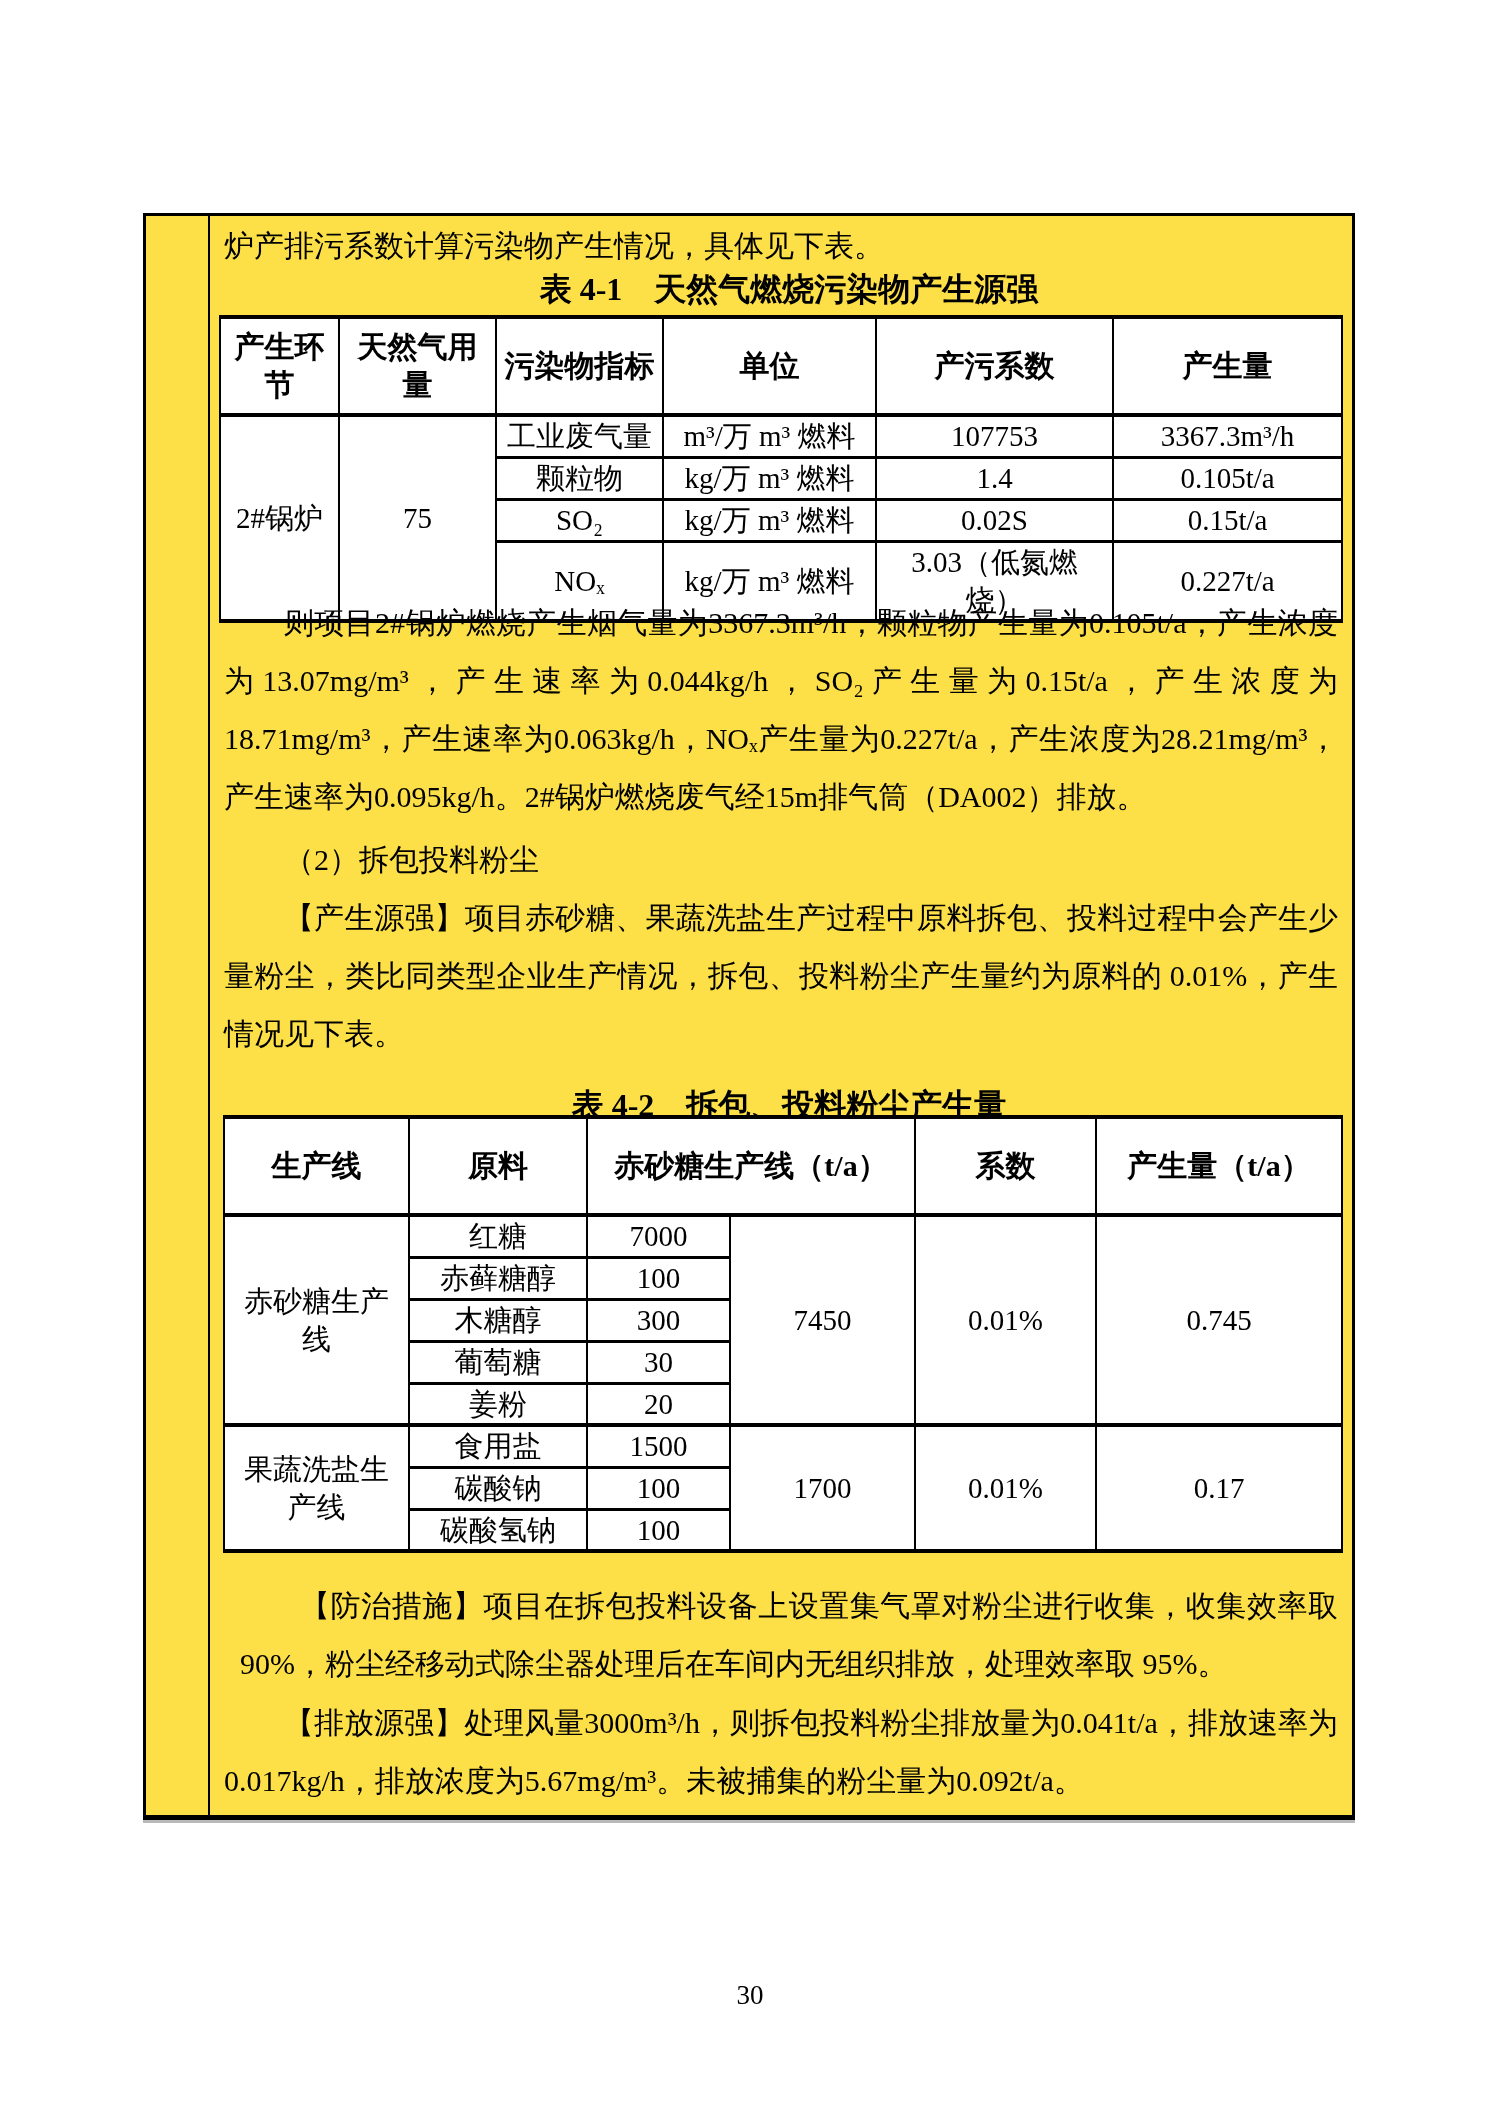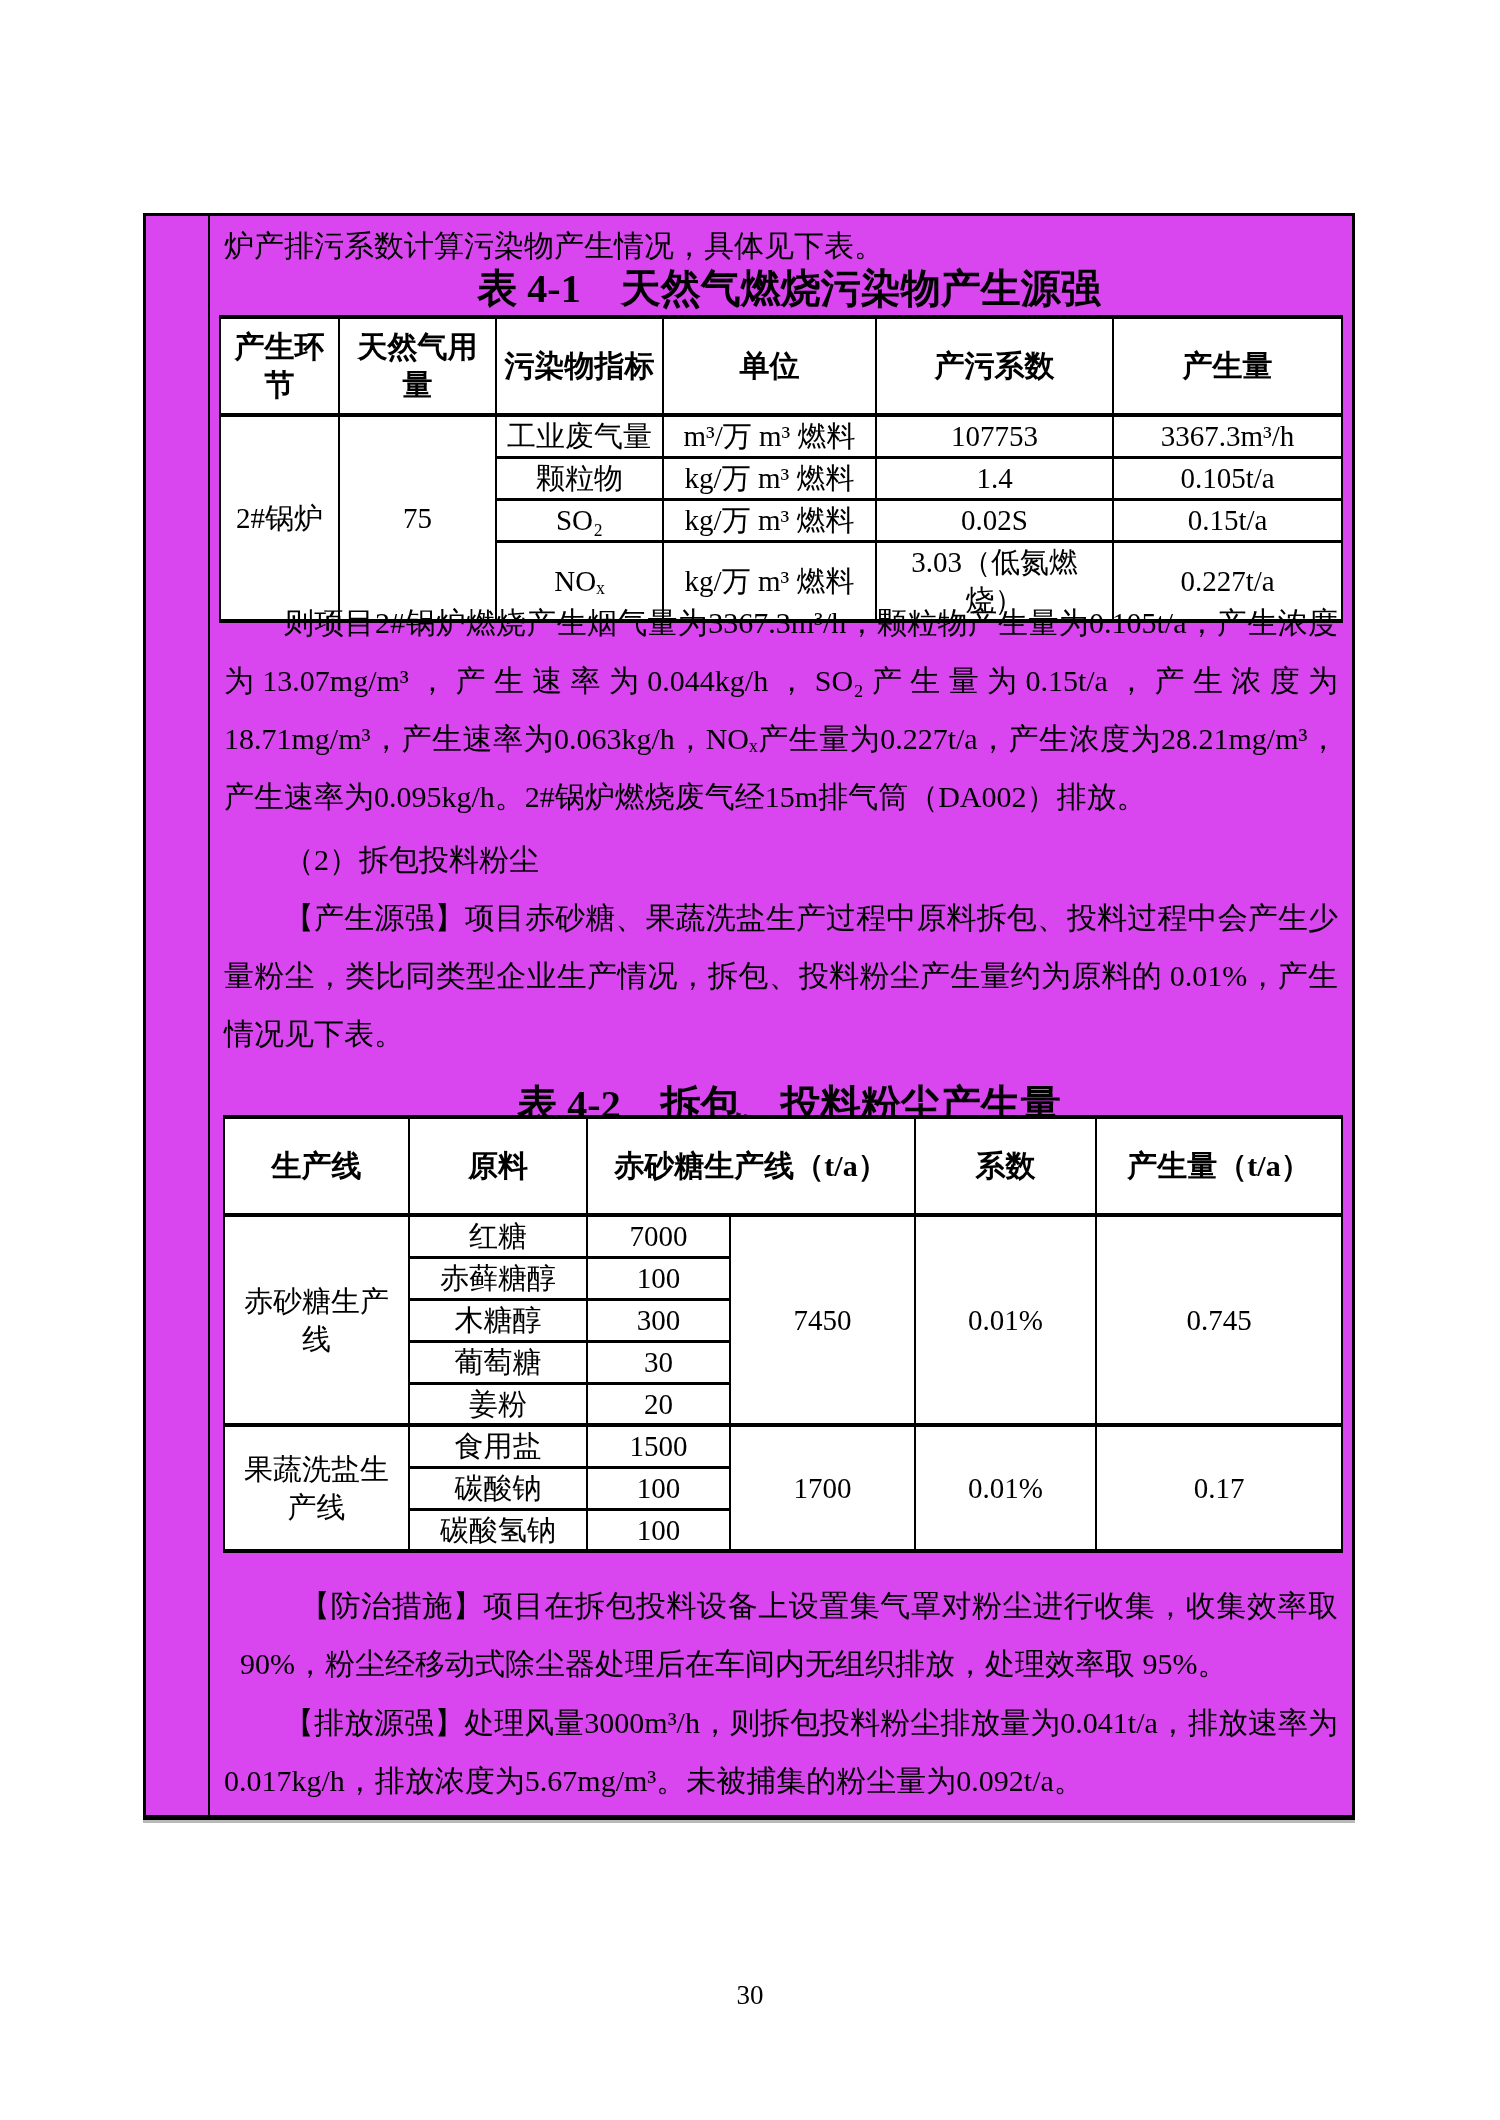--- a/index.html
+++ b/index.html
@@ -19,41 +19,41 @@
   .doc-frame {
     position: absolute;
     left: 143px;
     top: 213px;
     width: 1212px;
     height: 1607px;
     border: 3px solid #000;
     border-bottom-width: 5px;
     box-shadow: 0 3px 0 #b9b9b9;
     display: flex;
-    background: #d946ef;
+    background: #fde047;
   }
   .left-col {
     flex: 0 0 64px;
     width: 64px;
     border-right: 2px solid #000;
   }
   .content {
     position: relative;
     flex: 1;
     font-size: 30px;
     overflow: hidden;
   }
   .block { position: absolute; left: 14px; right: 14px; }
   .para  { text-align: justify; text-indent: 2em; line-height: 58px; }
   .intro { top: 4px; line-height: 52px; text-align: justify; }
   .tbl-title {
     position: absolute; left: 0; right: 0;
     text-align: center;
     font-weight: bold;
-    font-size: 40px;
+    font-size: 32px;
     line-height: 40px;
     padding-left: 16px;
   }
   #t1-title { top: 53px; }
   #para1    { top: 378px; }
   #heading2 { top: 615px; line-height: 58px; text-indent: 2em; }
   #para2    { top: 673px; }
   #t2-title { top: 869px; }
   #para3    { top: 1361px; margin-left: 16px; }
   #para4    { top: 1478px; }

